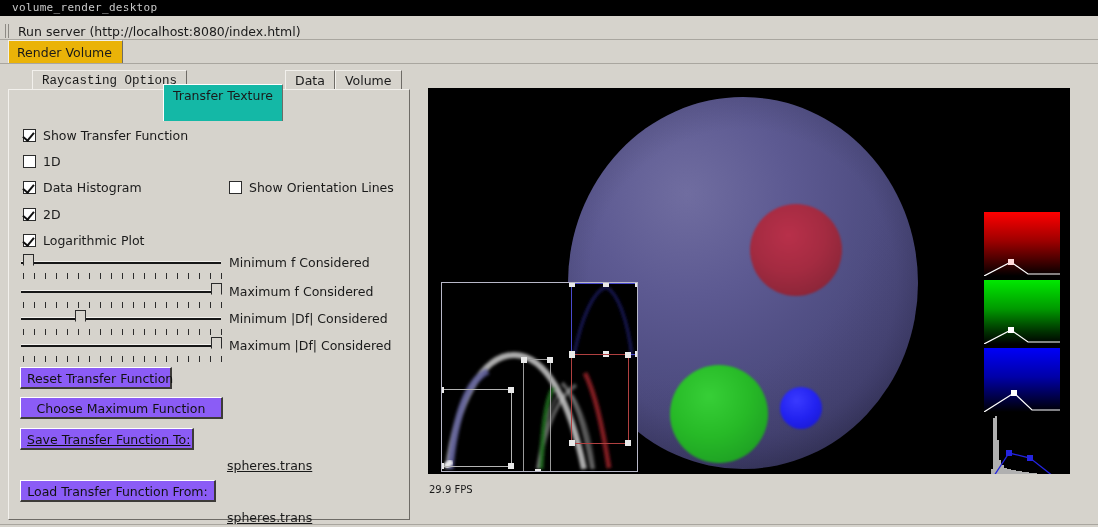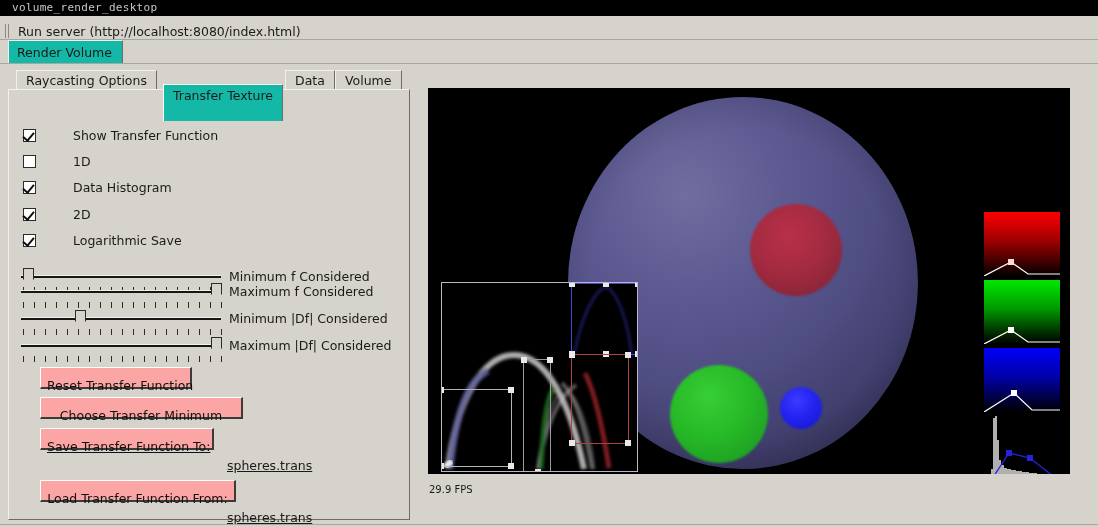--- a/index.html
+++ b/index.html
@@ -58,21 +58,21 @@
     position: absolute; left: 0; top: 40px;
     width: 1098px; height: 24px;
     background: #d6d3cc;
   }
   .outer-tab {
     position: absolute; left: 8px; top: 0;
     height: 23px;
     padding: 0 10px 0 8px;
     font-size: 12.5px; color: #1a1a1a;
     line-height: 23px;
-    background: #14b8a6;
+    background: #eab308;
     border-top: 1px solid #f2f0ec;
     border-left: 1px solid #f2f0ec;
     border-right: 1px solid #6e6b66;
     white-space: nowrap;
   }
   .outer-tabrow .rule {
     position: absolute; left: 0; bottom: 0; width: 1098px; height: 1px;
     background: #a9a69f;
   }
 
@@ -115,21 +115,20 @@
     border-right: 1px solid #6e6b66;
     border-bottom: 1px solid #6e6b66;
   }
 
   
   .chkrow {
     position: absolute;
     display: flex; align-items: center;
     font-size: 12.5px; color: #1a1a1a;
     white-space: nowrap;
-    gap: 30px;
   }
   .chk {
     width: 13px; height: 13px;
     background: #ffffff;
     border: 1px solid #2c2c2c;
     margin-right: 7px;
     position: relative;
     flex: 0 0 auto;
   }
   .chk.on::after {
@@ -167,32 +166,31 @@
   }
   .slabel {
     position: absolute; left: 208px; top: 1px;
     font-size: 12.5px; color: #1a1a1a; white-space: nowrap;
   }
 
   
   .btn {
     position: absolute;
     height: 22px; line-height: 20px;
-    background: #fca5a5;
+    background: #8b5cf6;
     border-top: 1px solid #ffffff;
     border-left: 1px solid #ffffff;
     border-right: 2px solid #3d3b38;
     border-bottom: 2px solid #3d3b38;
     font-size: 12.5px; color: #111;
     text-align: center;
     white-space: nowrap;
     cursor: default;
     font-family: "DejaVu Sans", "Liberation Sans", sans-serif;
-    padding: 8px 6px;
-    margin-left: 20px;
+    padding: 1px 6px;
   }
   .fname {
     position: absolute;
     font-size: 12.5px; color: #1a1a1a; white-space: nowrap; text-decoration: underline;
   }
 
   
   .viewport {
     position: absolute; left: 428px; top: 88px;
     width: 642px; height: 386px;
@@ -274,50 +272,54 @@
   </div>
 
   <div class="outer-tabrow">
     <div class="outer-tab">Render Volume</div>
     <div class="rule"></div>
   </div>
 
   <div class="leftpanel">
 
     <div class="inner-tabrow">
-      <div class="itab" style="left:8px;">Raycasting Options</div>
+      <div class="itab" style="left:24px;font-family:Liberation Mono, monospace;">Raycasting Options</div>
       <div class="itab active" style="left:155px;">Transfer Texture</div>
       <div class="itab" style="left:277px;">Data</div>
       <div class="itab" style="left:327px;">Volume</div>
     </div>
 
     <div class="panelbody">
 
       <div class="chkrow" style="left:14px; top:38px;">
         <span class="chk on"></span>
         <span>Show Transfer Function</span>
       </div>
       <div class="chkrow" style="left:14px; top:64px;">
         <span class="chk"></span>
         <span>1D</span>
       </div>
       <div class="chkrow" style="left:14px; top:90px;">
         <span class="chk on"></span>
         <span>Data Histogram</span>
       </div>
+      <div class="chkrow" style="left:220px; top:90px;">
+        <span class="chk"></span>
+        <span>Show Orientation Lines</span>
+      </div>
       <div class="chkrow" style="left:14px; top:117px;">
         <span class="chk on"></span>
         <span>2D</span>
       </div>
       <div class="chkrow" style="left:14px; top:143px;">
         <span class="chk on"></span>
-        <span>Logarithmic Save</span>
-      </div>
-
-      <div class="sliderrow" style="left:12px; top:178px; width:390px; height:26px;">
+        <span>Logarithmic Plot</span>
+      </div>
+
+      <div class="sliderrow" style="left:12px; top:164px; width:390px; height:26px;">
         <div class="strack"></div>
         <div class="sthumb" style="left:2px;"></div>
         <div class="sticks"></div>
         <div class="slabel">Minimum f Considered</div>
       </div>
 
       <div class="sliderrow" style="left:12px; top:193px; width:390px; height:26px;">
         <div class="strack"></div>
         <div class="sthumb" style="left:190px;"></div>
         <div class="sticks"></div>
@@ -332,21 +334,21 @@
       </div>
 
       <div class="sliderrow" style="left:12px; top:247px; width:390px; height:26px;">
         <div class="strack"></div>
         <div class="sthumb" style="left:190px;"></div>
         <div class="sticks"></div>
         <div class="slabel">Maximum |Df| Considered</div>
       </div>
 
       <div class="btn" style="left:11px; top:277px; width:152px;">Reset Transfer Function</div>
-      <div class="btn" style="left:11px; top:307px; width:203px;">Choose Transfer Minimum</div>
+      <div class="btn" style="left:11px; top:307px; width:203px;">Choose Maximum Function</div>
       <div class="btn" style="left:11px; top:338px; width:174px;text-decoration:underline;">Save Transfer Function To:</div>
       <div class="fname" style="left:218px; top:368px;">spheres.trans</div>
       <div class="btn" style="left:11px; top:390px; width:196px;">Load Transfer Function From:</div>
       <div class="fname" style="left:218px; top:420px;">spheres.trans</div>
     </div>
   </div>
 
   <div class="viewport">
 
     <div class="bigsphere"></div>

